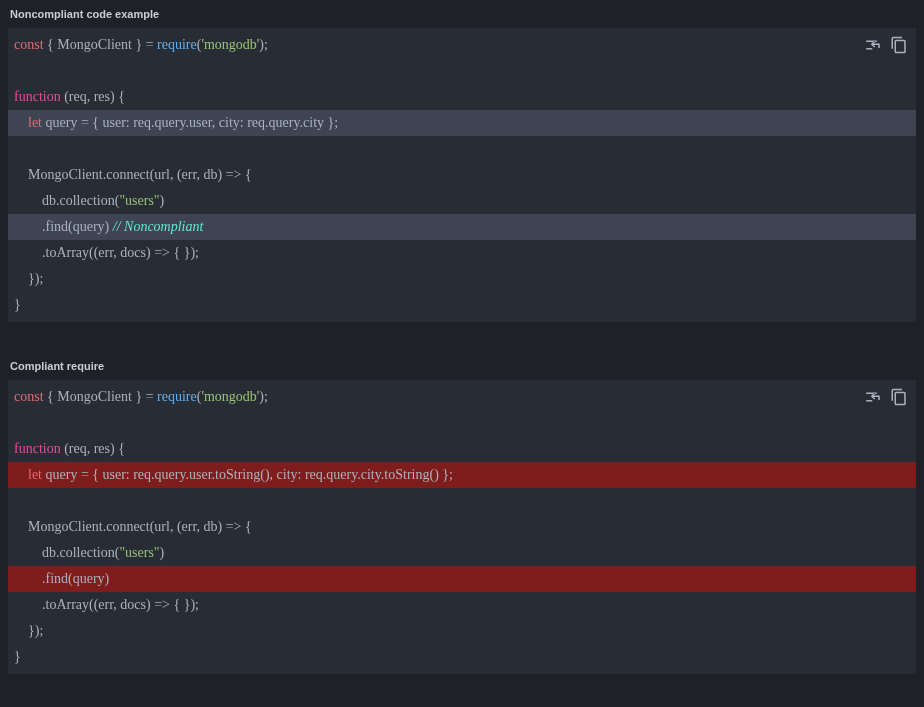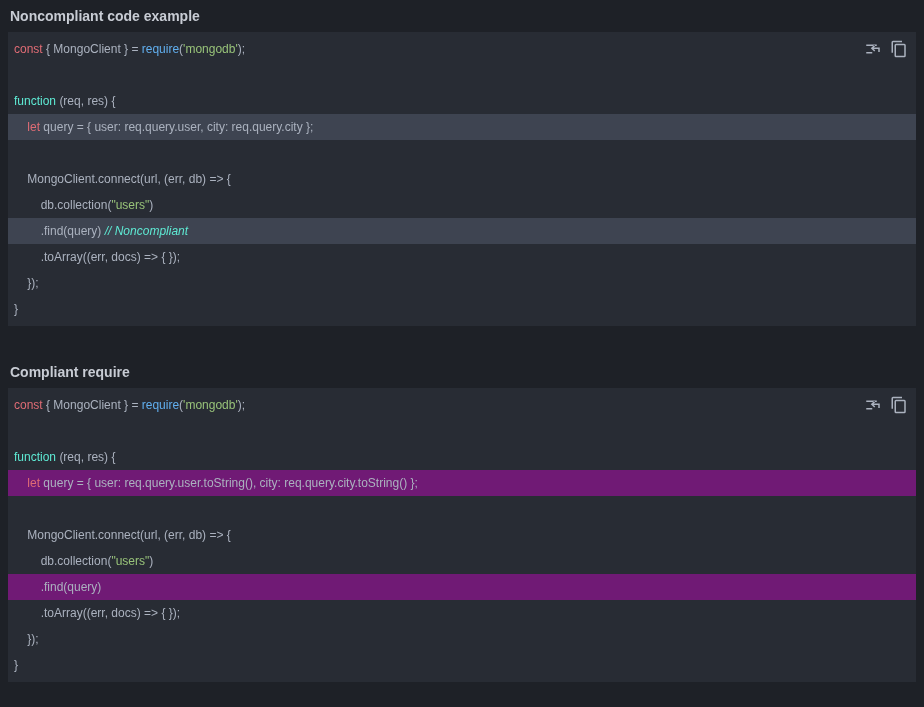--- a/index.html
+++ b/index.html
@@ -10,29 +10,29 @@
     body {
       background-color: #1e2127;
       color: #abb2bf;
       font-family: -apple-system, BlinkMacSystemFont, "Segoe UI", sans-serif;
       font-size: 14px;
       width: 924px;
     }
     .section-header {
       color: #c8ccd4;
       font-weight: 600;
-      font-size: 14px;
+      font-size: 11px;
       padding: 8px 10px;
     }
     .code-block {
       background-color: #282c34;
       margin: 0 8px 30px 8px;
       position: relative;
-      font-family: Liberation Sans, sans-serif;
-      font-size: 12px;
+      font-family: Liberation Serif, serif;
+      font-size: 14px;
       line-height: 26px;
     }
     .code-tools {
       position: absolute;
       top: 8px;
       right: 8px;
       display: flex;
       gap: 8px;
     }
     .tool-icon {
@@ -52,24 +52,24 @@
       overflow-x: auto;
     }
     .line {
       padding: 0 6px;
       min-height: 26px;
     }
     .line.hl-gray {
       background-color: #3e4451;
     }
     .line.hl-green {
-      background-color: #701a75;
+      background-color: #7f1d1d;
     }
     .tok-keyword {
-      color: #5eead4;
+      color: #ec4899;
     }
     .tok-keyword2 {
       color: #e06c75;
     }
     .tok-string {
       color: #98c379;
     }
     .tok-punct {
       color: #abb2bf;
     }

